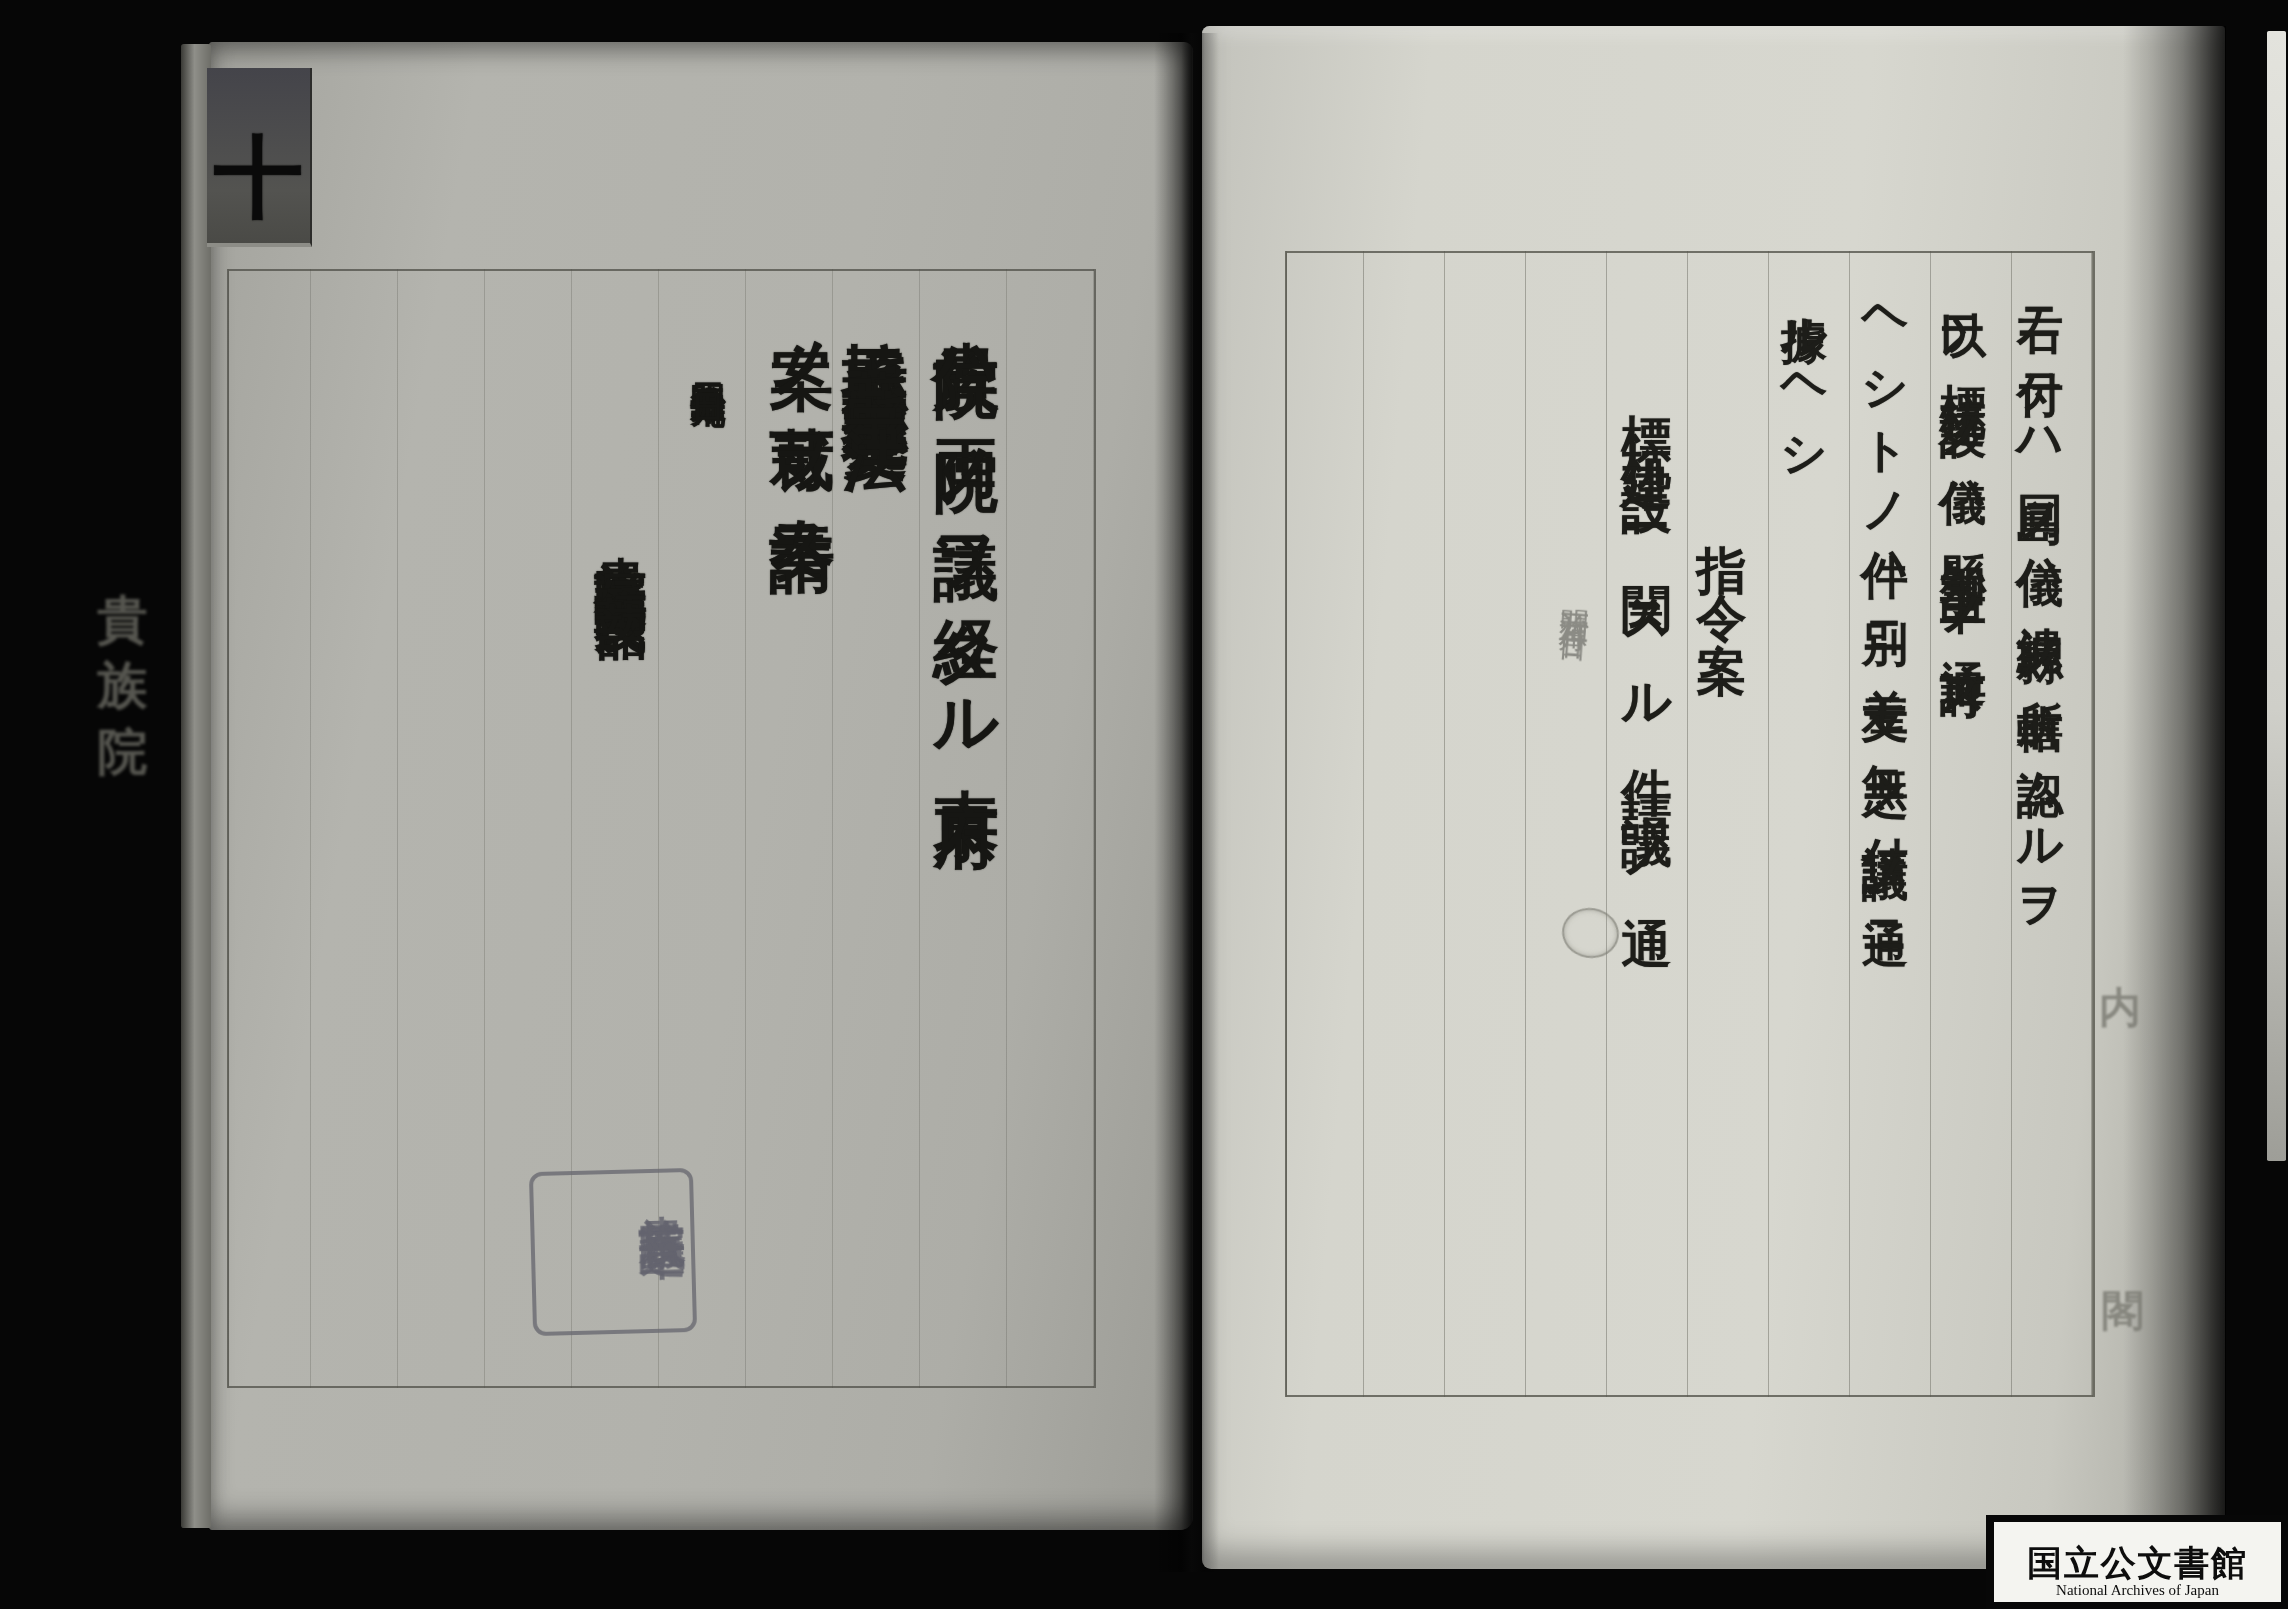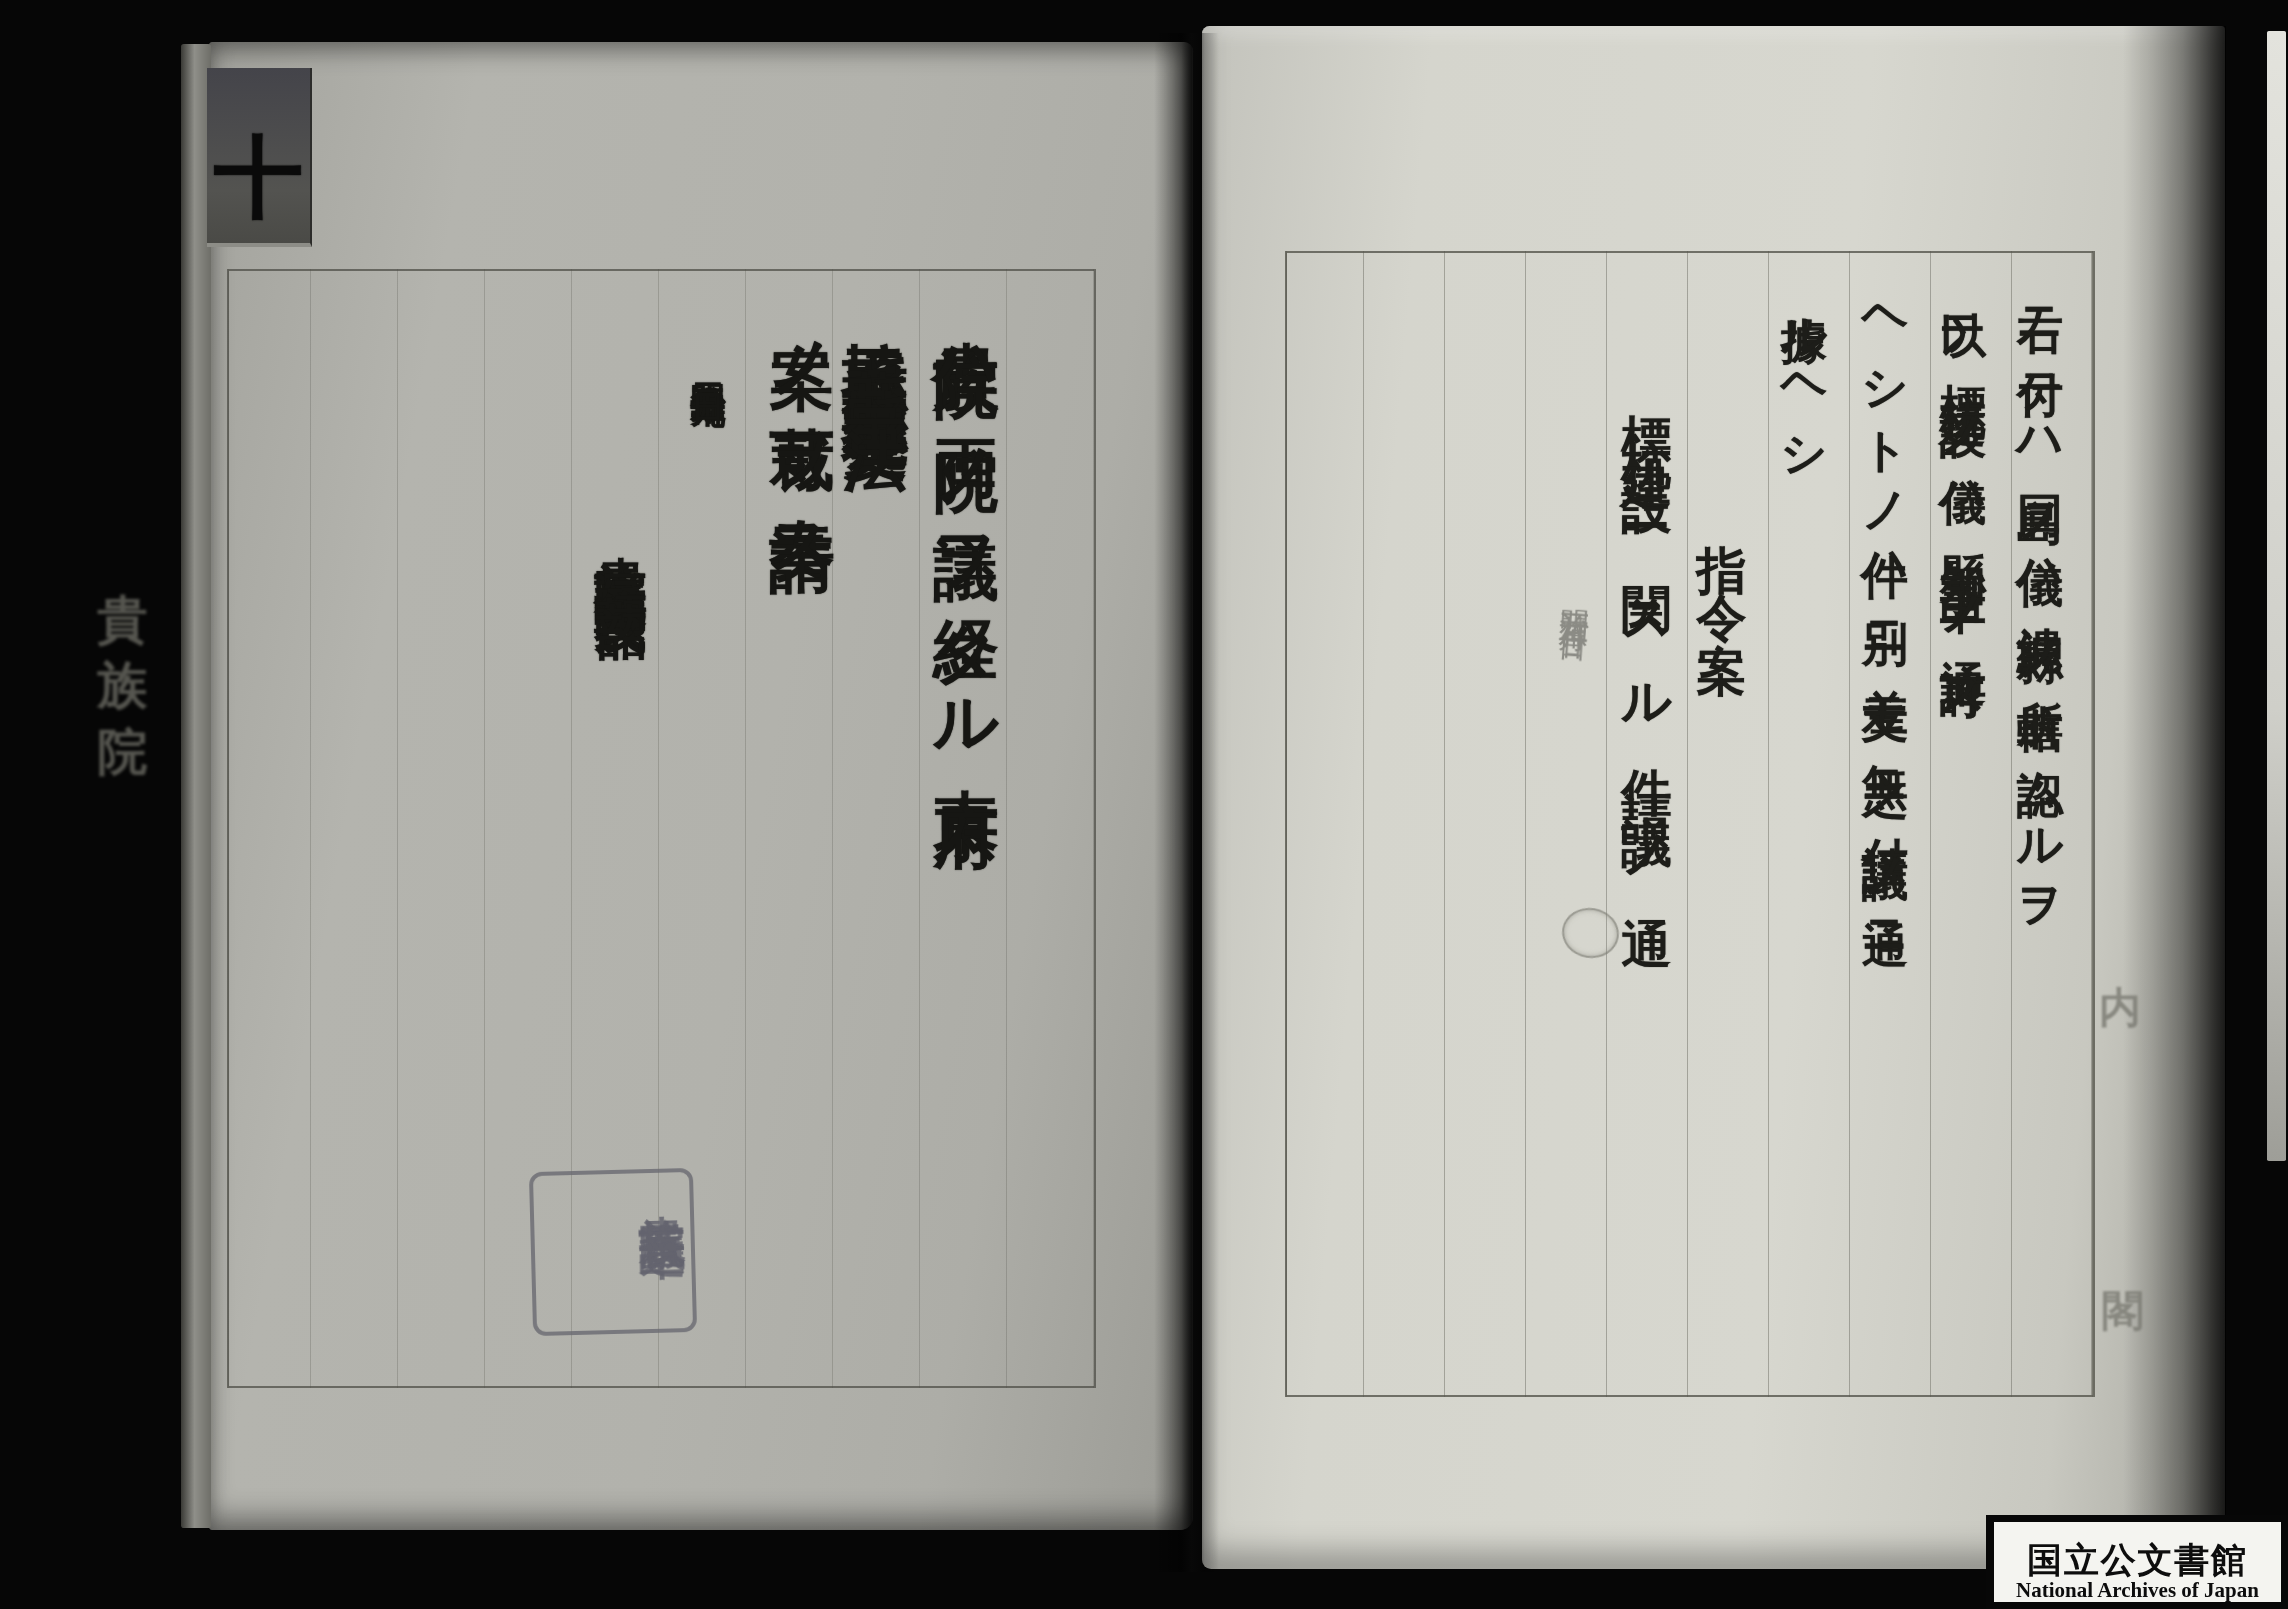--- a/index.html
+++ b/index.html
@@ -121,21 +121,21 @@
   #archive-logo{
     position:absolute;left:1986px;top:1515px;width:303px;height:94px;box-sizing:border-box;
     background:#070707;padding:7.4px 8.3px;
   }
   #archive-logo-inner{
     width:100%;height:100%;background:#f4f4f0;box-sizing:border-box;
     display:flex;flex-direction:column;align-items:center;justify-content:center;
     font-family:"Liberation Serif","DejaVu Serif",serif;color:#0d0d0d;
   }
   #archive-logo-jp{font-size:35px;font-weight:bold;letter-spacing:1.8px;line-height:1.05;white-space:nowrap;margin-top:20px;}
-  #archive-logo-en{font-size:21px;font-weight:bold;line-height:1.0;white-space:nowrap;}
+  #archive-logo-en{font-size:15px;font-weight:normal;line-height:1.0;white-space:nowrap;}
 </style>
 </head>
 <body>
 
 <div id="stage">
 
   <div class="col" id="spine-edge-text">貴族院</div>
 
   <div class="page" id="left-page"></div>
   <div id="left-edge-strip"></div>

